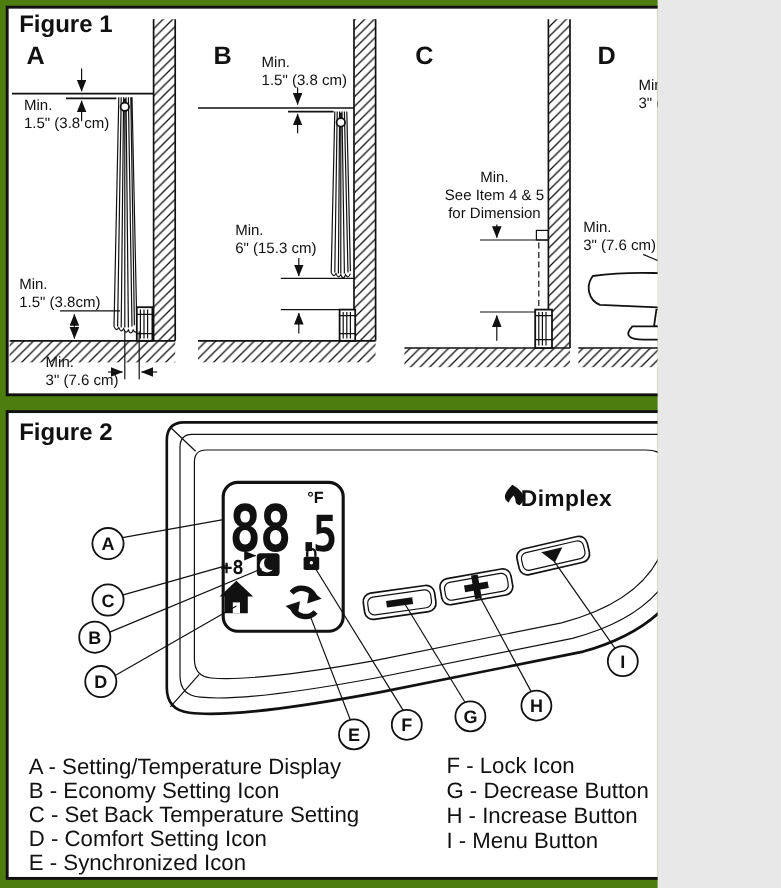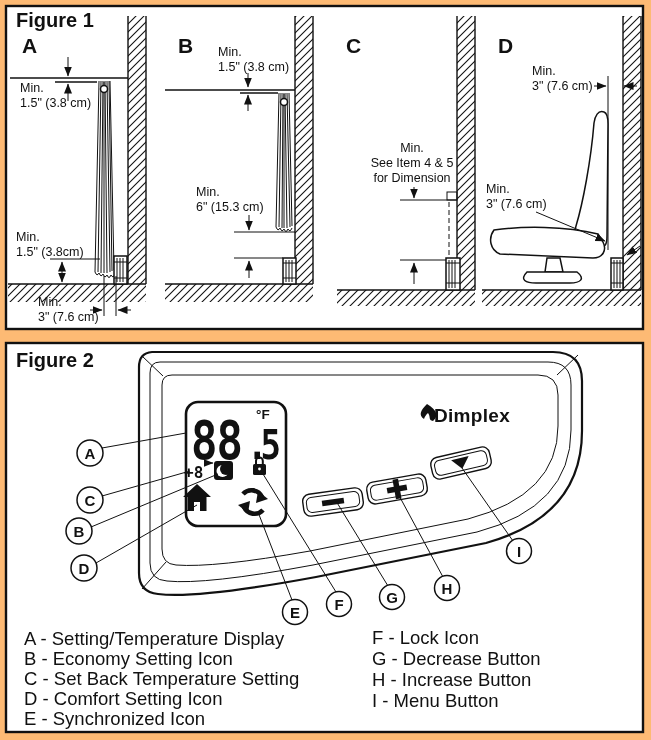--- a/index.html
+++ b/index.html
@@ -1,16 +1,16 @@
 <!DOCTYPE html>
 <html><head>
 <meta charset="utf-8">
 <style>
   html,body{margin:0;padding:0;background:#e8e8e8;}
-  .page{position:relative;width:651px;height:740px;background:#fdba74;overflow:hidden;}
+  .page{position:relative;width:548px;height:740px;background:#4d7c0f;overflow:hidden;}
   svg{position:absolute;left:0;top:0;}
   svg text{font-family:"Liberation Sans","DejaVu Sans",sans-serif;fill:#111;}
   .fig-title{font-size:20px;font-weight:bold;}
   .panel-letter{font-size:21px;font-weight:bold;}
   .lbl{font-size:12.5px;}
   .legend{font-size:18.5px;}
   .callout-letter{font-size:15px;font-weight:bold;text-anchor:middle;}
   .digits{font-family:"DejaVu Sans Mono","Liberation Mono",monospace;font-weight:bold;}
   .unit{font-size:13.5px;font-weight:bold;}
   .brand{font-size:19px;font-weight:800;letter-spacing:.3px;}

